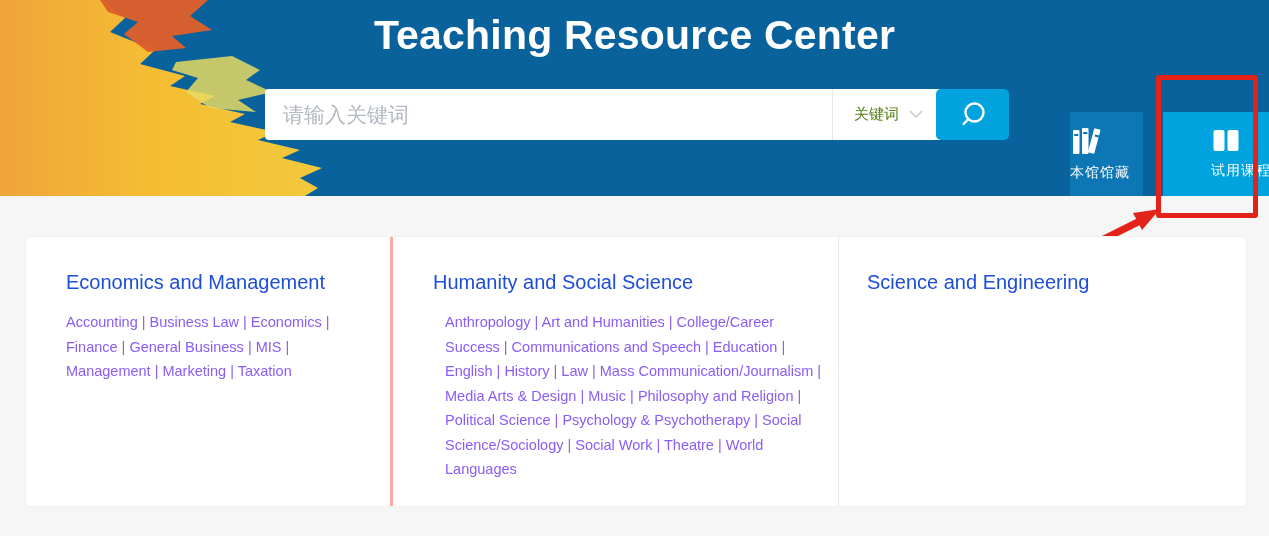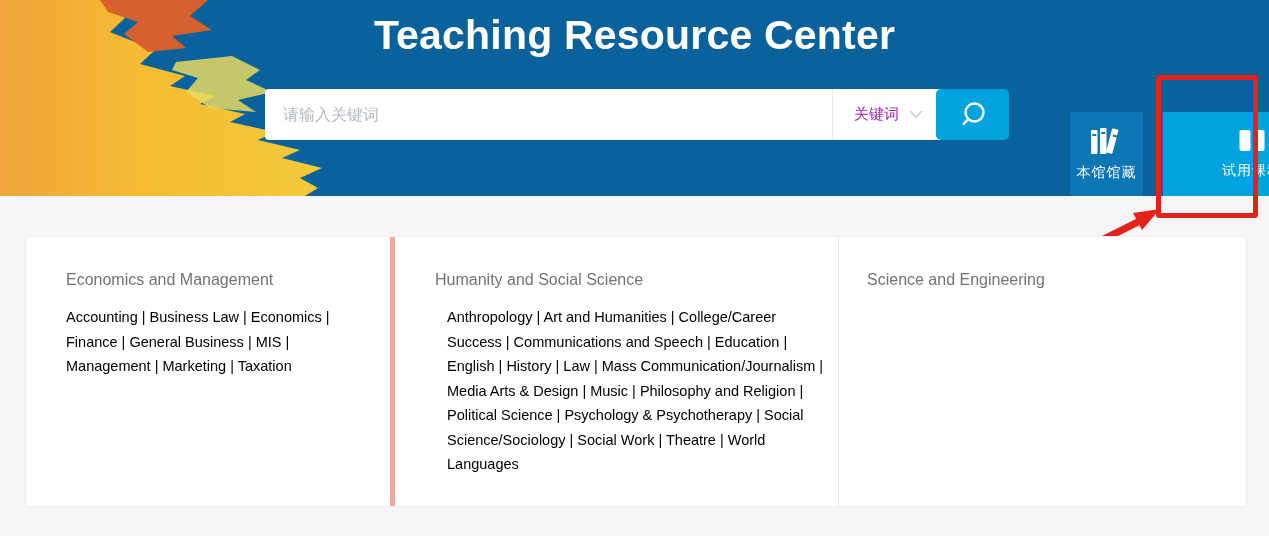--- a/index.html
+++ b/index.html
@@ -7,49 +7,49 @@
   .page{position:relative;width:1269px;height:536px;overflow:hidden;background:var(--page_background,#f6f6f6);}
 
   
   .hero{position:absolute;left:0;top:0;width:1269px;height:196px;background:var(--header_blue,#0a629c);overflow:hidden;}
   .splash{position:absolute;left:0;top:0;pointer-events:none;}
   .page-title{position:absolute;left:0;top:12px;width:1269px;margin:0;text-align:center;
     color:#ffffff;font-size:41px;font-weight:600;letter-spacing:.2px;}
 
   
   .search-bar{position:absolute;left:265px;top:89px;width:679px;height:51px;background:#ffffff;border-radius:4px;display:flex;}
-  .search-input{flex:1;border:none;outline:none;background:transparent;padding:0 18px;font-size:16px;color:#333;
+  .search-input{flex:1;border:none;outline:none;background:transparent;padding:0 18px;font-size:21px;color:#333;
     font-family:"Liberation Sans", sans-serif;}
   .search-input::placeholder{color:#b3b9c2;}
   .field-select{width:111px;border-left:1px solid #e7e7e7;display:flex;align-items:center;justify-content:center;gap:10px;cursor:pointer;}
-  .field-select .lbl{font-size:15px;color:#a21caf;}
+  .field-select .lbl{font-size:15px;color:#4d7c0f;}
   .search-btn{position:absolute;left:671px;top:0;width:73px;height:51px;border:none;border-radius:5px;
     background:var(--accent_cyan,#00a3dd);cursor:pointer;display:flex;align-items:center;justify-content:center;}
 
   
-  .nav-btn{position:absolute;top:112px;height:84px;display:flex;flex-direction:column;align-items:center;justify-content:center;
+  .nav-btn{position:absolute;top:112px;height:84px;display:flex;flex-direction:column;align-items:flex-start;justify-content:center;
     gap:8px;color:#fff;cursor:pointer;}
   .nav-btn .nav-label{font-size:14px;letter-spacing:1px;}
   .nav-collection{left:1070px;width:73px;background:var(--collection_button_blue,#0d76b4);}
   .nav-trial{left:1163px;width:82px;background:var(--accent_cyan,#00a3dd);padding-left:48px;}
 
   
   .red-box{position:absolute;left:1156px;top:75px;width:102px;height:143px;border:5px solid var(--annotation_red,#e32219);
     border-radius:3px;box-sizing:border-box;pointer-events:none;}
   .arrow-svg{position:absolute;left:1030px;top:196px;pointer-events:none;}
 
   
   .content{position:absolute;left:26px;top:237px;width:1220px;height:269px;background:#ffffff;border-radius:4px;
     display:flex;box-shadow:0 0 0 1px #efefef;}
   .category{box-sizing:border-box;padding:34px 0 0 40px;}
   .cat-1{width:364px;}
-  .cat-2{width:448px;border-left:5px solid #fca5a5;}
+  .cat-2{width:448px;border-left:3px solid #fca5a5;}
   .cat-3{width:408px;border-left:1px solid #e9e9e9;padding-left:28px;}
-  .cat-title{margin:0;font-size:16px;font-weight:400;color:#737373;}
-  .cat-subjects{margin:16px 0 0 0;font-size:14.5px;line-height:24.5px;color:#000000;cursor:pointer;}
+  .cat-title{margin:0;font-size:20px;font-weight:400;color:#1d4ed8;}
+  .cat-subjects{margin:16px 0 0 0;font-size:14.5px;line-height:24.5px;color:#8b5cf6;cursor:pointer;}
   .cat-1 .cat-subjects{max-width:274px;}
   .cat-2 .cat-subjects{max-width:378px;margin-left:12px;}
   .cat-3 .cat-subjects{max-width:318px;}
 </style>
 </head>
 <body>
 
 <div class="page">
 
   <div class="hero">

